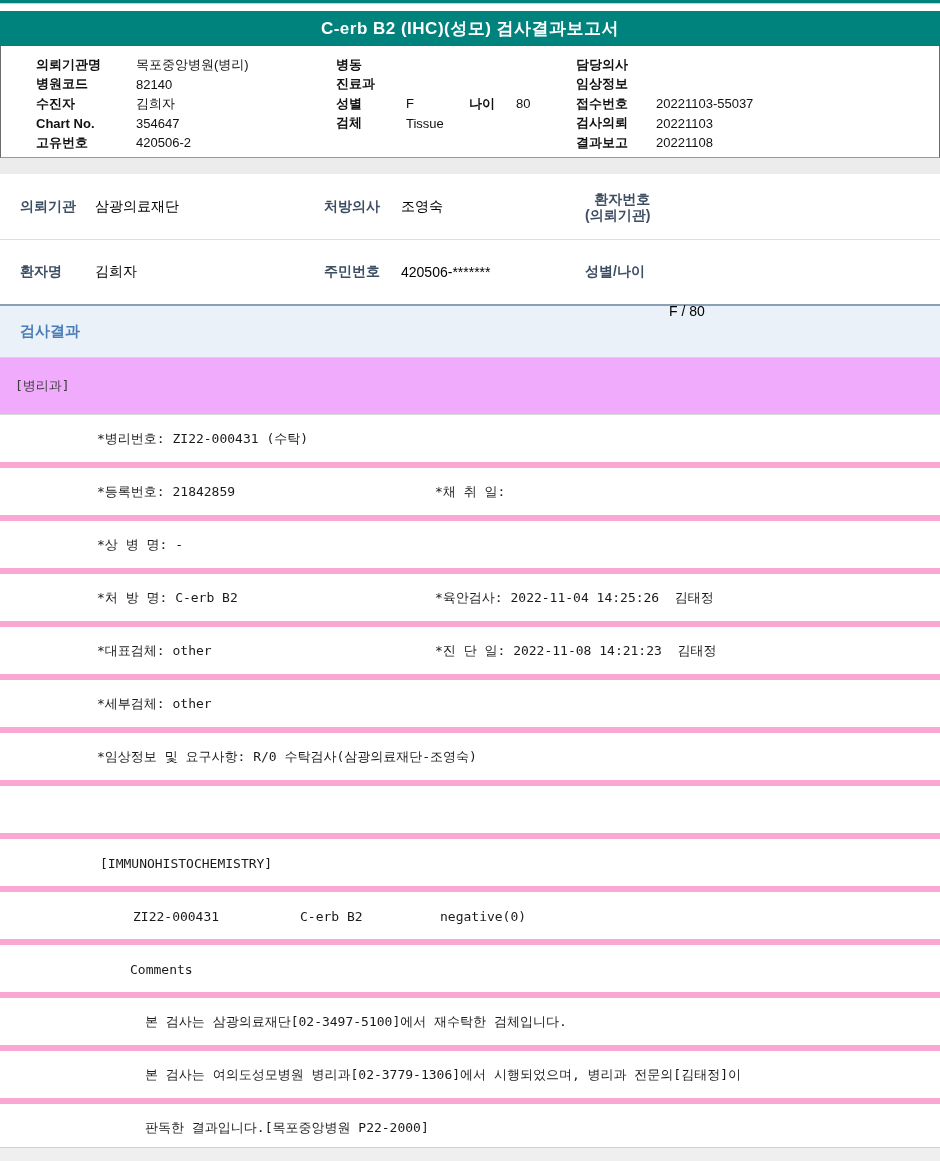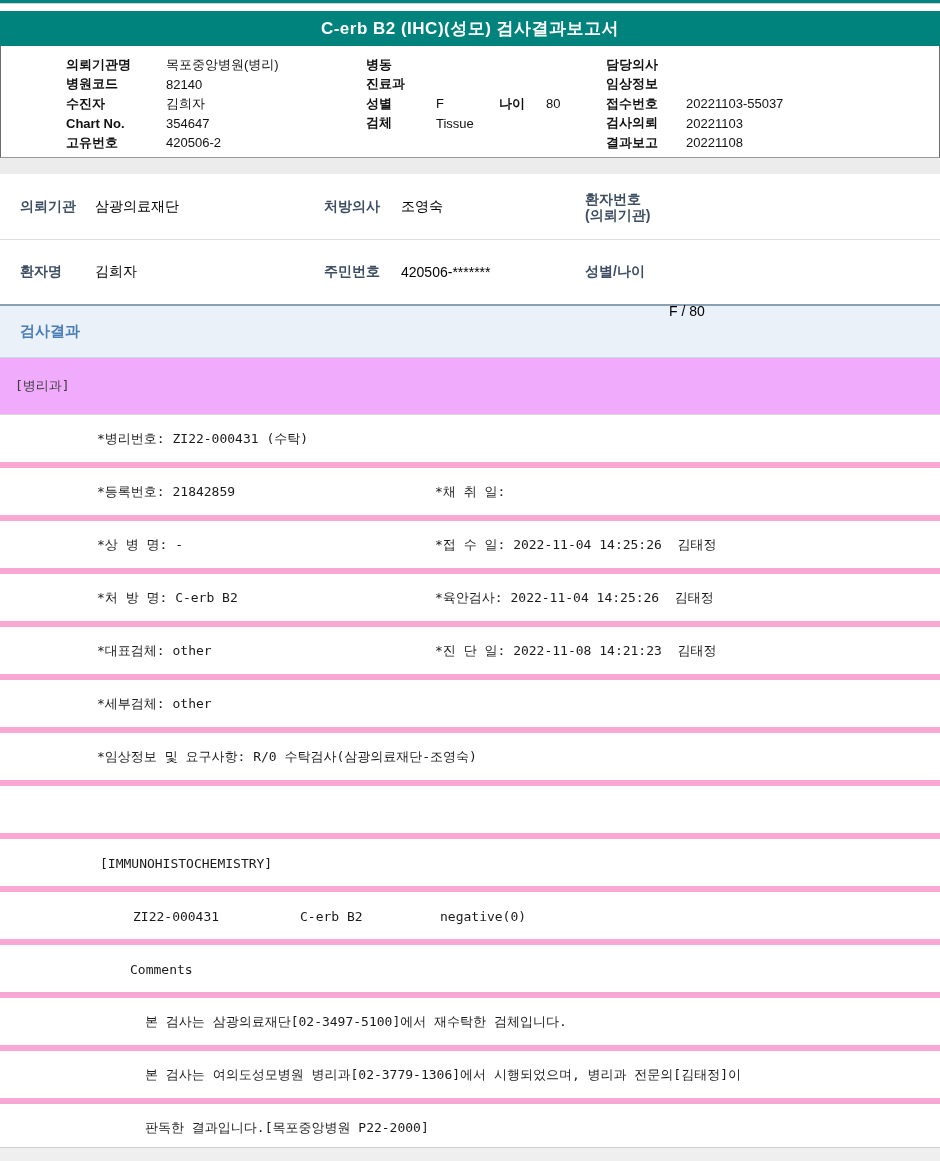--- a/index.html
+++ b/index.html
@@ -16,21 +16,21 @@
     font-size:17px; font-weight:bold; text-align:center; line-height:35px;
     letter-spacing:0.5px;
   }
   
   .info-box {
     position:relative; height:112px; background:#ffffff;
     border-left:1px solid #6b6b6b; border-right:1px solid #6b6b6b;
     border-bottom:1px solid #9a9a9a;
     font-size:13px; color:#111111;
   }
-  .ib-col { position:absolute; top:9px;margin-left:30px; }
+  .ib-col { position:absolute; top:9px; }
   .ib-col1 { left:35px; }
   .ib-col2 { left:335px; }
   .ib-col3 { left:575px; }
   .ib-row { height:19.5px; display:flex; align-items:center; white-space:pre; }
   .ib-label { font-weight:bold; }
   .ib-col1 .ib-label { width:100px; }
   .ib-col2 .ib-label { width:70px; }
   .ib-col2 .ib-value { width:63px; }
   .ib-col2 .ib-label2 { font-weight:bold; width:47px; }
   .ib-col3 .ib-label { width:80px; }
@@ -38,21 +38,21 @@
   .gap-strip { height:16px; background:#ececec; }
   
   .p-row { position:relative; height:66px; background:#ffffff; font-size:14px; }
   .p-row-1 { border-bottom:1px solid #dddddd; }
   .p-row-2 { border-bottom:2px solid #8ca0b4; }
   .p-cell { position:absolute; top:50%; transform:translateY(-50%); white-space:pre; }
   .p-label { color:#3d4e63; font-weight:bold; }
   .p-value { color:#000000; }
   .c1l { left:20px; } .c1v { left:95px; }
   .c2l { left:324px; } .c2v { left:401px; }
-  .c3l { left:585px; } .c3v { left:669px;margin-top:39px; }
+  .c3l { left:585px;text-align:right; } .c3v { left:669px;margin-top:39px; }
   .p-label-stack { line-height:16px; }
   
   .result-heading {
     height:52px; background:#eaf1f8; border-bottom:1px solid #ccd8e4;
     display:flex; align-items:center; padding-left:20px;
     color:#4a7cb8; font-size:15px; font-weight:bold;
   }
   .dept-row {
     height:57px; background:#f0abfc; border-bottom:1px solid #d8d8d8;
     display:flex; align-items:center; padding-left:15px;
@@ -141,21 +141,20 @@
 
 <div class="d-row">
   <span class="d-left">*병리번호: ZI22-000431 (수탁)</span>
 </div>
 <div class="d-row">
   <span class="d-left">*등록번호: 21842859</span>
   <span class="d-right">*채 취 일:</span>
 </div>
 <div class="d-row">
   <span class="d-left">*상 병 명: -</span>
-  <span class="d-right">*접 수 일: 2022-11-04 14:25:26  김태정</span>
 </div>
 <div class="d-row">
   <span class="d-left">*처 방 명: C-erb B2</span>
   <span class="d-right">*육안검사: 2022-11-04 14:25:26  김태정</span>
 </div>
 <div class="d-row">
   <span class="d-left">*대표검체: other</span>
   <span class="d-right">*진 단 일: 2022-11-08 14:21:23  김태정</span>
 </div>
 <div class="d-row">

